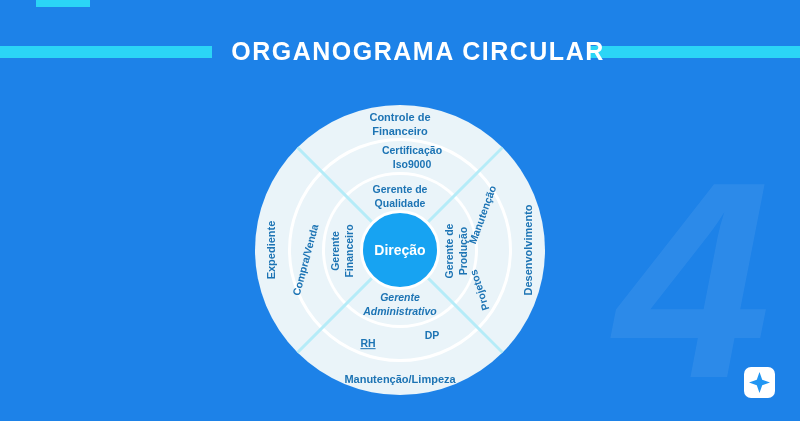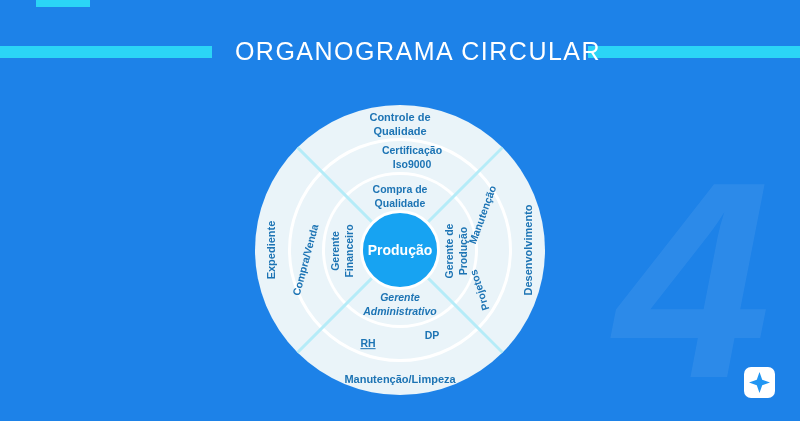--- a/index.html
+++ b/index.html
@@ -29,21 +29,21 @@
   }
   .title-rule.left  { left: 0;  width: 212px; }
   .title-rule.right { left: 588px; width: 212px; }
   .page-title {
     position: absolute;
     top: 37px; left: 0;
     width: 100%;
     text-align: center;
     color: #ffffff;
     font-size: 25px;
-    font-weight: normal;
+    font-weight: bold;
     letter-spacing: 1.5px;
     padding-left: 36px;
   }
 
   
   .circle { position: absolute; border-radius: 50%; }
   .c-outer {
     left: 255px; top: 105px; width: 290px; height: 290px;
     background: #eaf4f9;
   }
@@ -150,38 +150,38 @@
     <div class="circle c-outer"></div>
     <div class="circle c-middle"></div>
     <div class="circle c-inner"></div>
 
     <div class="diag-clip">
       <div class="diag d1"></div>
       <div class="diag d2"></div>
     </div>
 
     <div class="circle c-center">
-      <span>Produção</span>
+      <span>Direção</span>
     </div>
 
     <div class="lbl big l-outer-top">Controle de
-Qualidade</div>
+Financeiro</div>
     <div class="lbl big l-outer-left">Expediente</div>
     <div class="lbl big l-outer-right">Desenvolvimento</div>
     <div class="lbl big l-outer-bottom">Manutenção/Limpeza</div>
 
     <div class="lbl l-mid-top">Certificação
 Iso9000</div>
     <div class="lbl l-mid-left">Compra/Venda</div>
     <div class="lbl l-mid-right-up">Manutenção</div>
     <div class="lbl l-mid-right-low">Projetos</div>
     <div class="lbl l-mid-rh">RH</div>
     <div class="lbl l-mid-dp">DP</div>
 
-    <div class="lbl l-inner-top">Compra de
+    <div class="lbl l-inner-top">Gerente de
 Qualidade</div>
     <div class="lbl l-inner-left">Gerente
 Financeiro</div>
     <div class="lbl l-inner-right">Gerente de
 Produção</div>
     <div class="lbl l-inner-bottom">Gerente
 Administrativo</div>
   </div>
 
   <div class="brand-logo">

